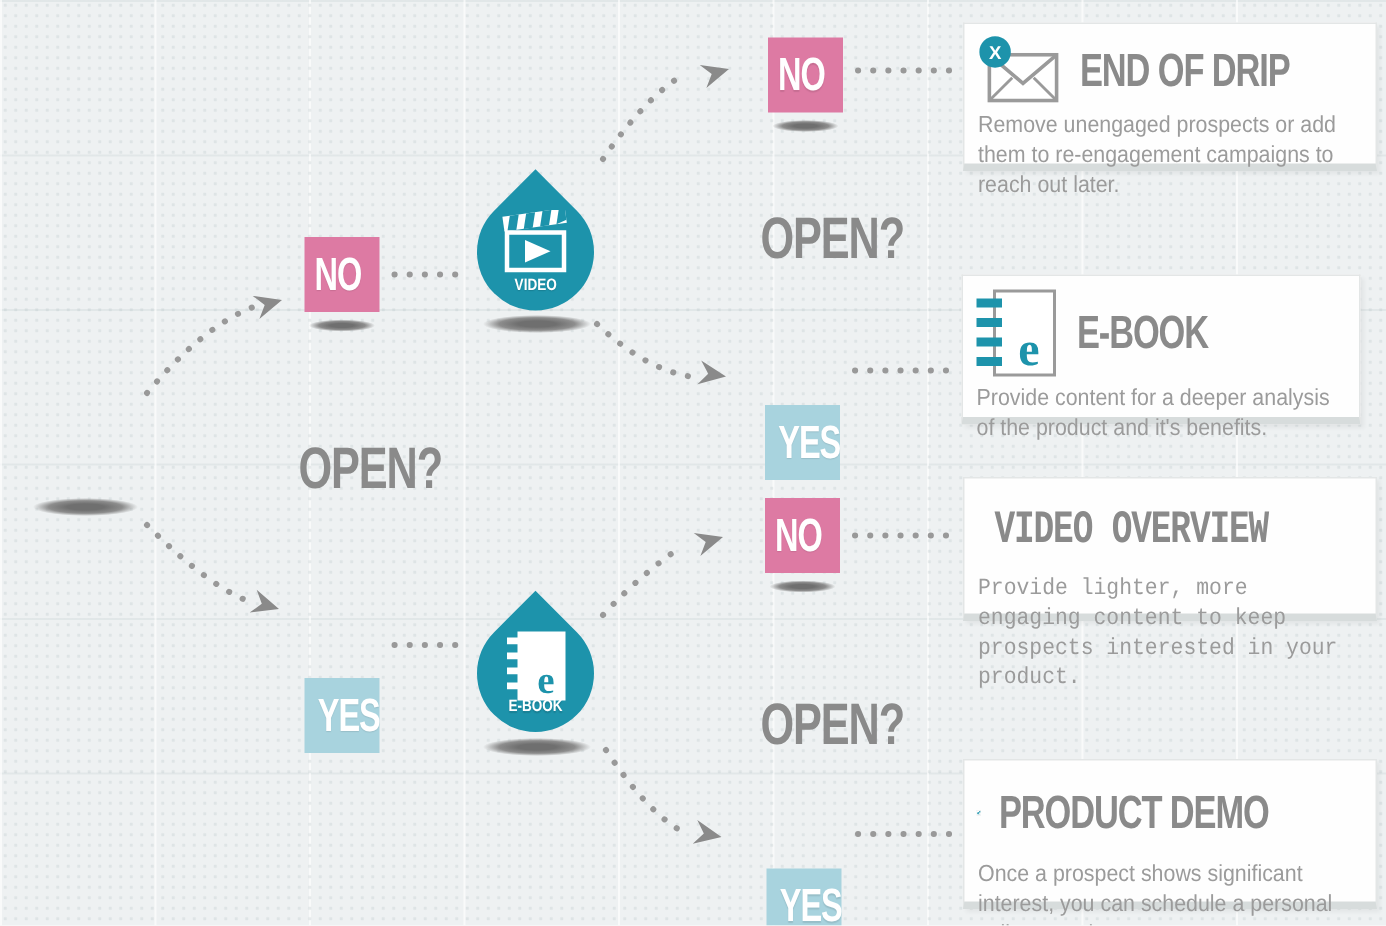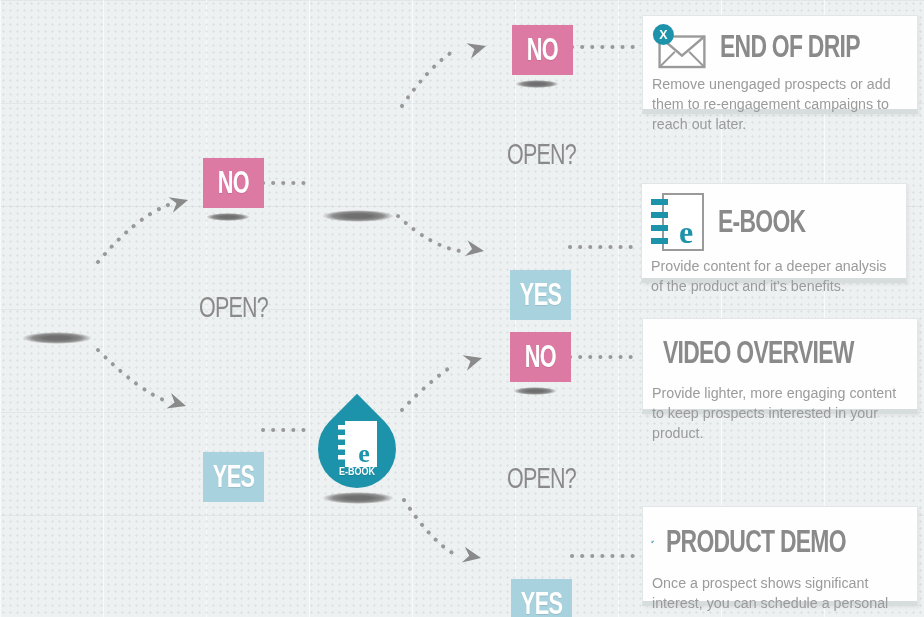--- a/index.html
+++ b/index.html
@@ -30,33 +30,33 @@
     color:#fff;font-weight:bold;font-size:11px;white-space:nowrap;
     text-shadow:0 1px 1px rgba(0,0,0,0.15);
   }
   .oval{
     position:absolute;border-radius:50%;z-index:0;
     background:radial-gradient(closest-side,#6f6f6f 35%,#8d8d8d 70%,rgba(141,141,141,0) 100%);
   }
 
   
   .decision{
-    position:absolute;width:61px;height:50px;z-index:3;
-    display:flex;align-items:center;justify-content:center;
+    position:absolute;width:50px;height:50px;z-index:3;
+    display:flex;align-items:center;justify-content:flex-start;
   }
   .decision.pink{background:#dd7aa3;}
   .decision.blue{background:#a8d3de;margin-top:48px;}
   .decision span{
     display:inline-block;transform:scaleX(.70);
     color:#fff;font-weight:bold;font-size:31px;letter-spacing:-1px;
     text-shadow:0 1px 1px rgba(0,0,0,0.1);
   }
 
   
-  .open-label{position:absolute;z-index:3;color:#8a8a8a;font-weight:normal;font-size:29px;}
+  .open-label{position:absolute;z-index:3;color:#8a8a8a;font-weight:bold;font-size:39px;}
   .open-label span{display:inline-block;transform:scaleX(.74);transform-origin:0 50%;white-space:nowrap;letter-spacing:-1px;}
 
   
   .card{
     position:absolute;z-index:3;background:#fefefe;
     border:1px solid #e3e6e6;border-bottom:5px solid #d7dcdc;
     box-shadow:2px 2px 3px rgba(0,0,0,0.05);
     padding:7px 8px 6px 8px;box-sizing:border-box;
   }
   .card-head{display:flex;align-items:center;gap:12px;}
@@ -94,20 +94,37 @@
       <path d="M0,0 L-18,-8 L-12,0 L-18,8 Z" transform="translate(186,406) rotate(17)"></path>
       <path d="M0,0 L-18,-8 L-12,0 L-18,8 Z" transform="translate(486,46) rotate(-16)"></path>
       <path d="M0,0 L-18,-8 L-12,0 L-18,8 Z" transform="translate(484,251) rotate(9)"></path>
       <path d="M0,0 L-18,-8 L-12,0 L-18,8 Z" transform="translate(482,358) rotate(-16)"></path>
       <path d="M0,0 L-18,-8 L-12,0 L-18,8 Z" transform="translate(481,558) rotate(11)"></path>
     </g>
   </svg>
 
   <div class="oval" style="left:22px;top:332px;width:70px;height:12px;"></div>
 
+  <div class="drop" style="left:318px;top:113px;width:78px;height:94px;">
+    <div class="drop-body" style="width:78px;height:78px;"></div>
+    <svg class="drop-icon" style="left:15px;top:27px;" width="48" height="42" viewBox="0 0 48 42">
+      <g transform="rotate(-8 6 12)">
+        <rect x="3" y="4" width="42" height="10" fill="#ffffff"></rect>
+        <g fill="#1d93ab">
+          <polygon points="8,4 14,4 11,14 5,14"></polygon>
+          <polygon points="19,4 25,4 22,14 16,14"></polygon>
+          <polygon points="30,4 36,4 33,14 27,14"></polygon>
+          <polygon points="41,4 45,4 45,12 38,14"></polygon>
+        </g>
+      </g>
+      <rect x="5" y="15" width="38" height="25" fill="none" stroke="#ffffff" stroke-width="3"></rect>
+      <polygon points="17,20 34,27.5 17,35" fill="#ffffff"></polygon>
+    </svg>
+    <div class="drop-label" style="top:67px;"><span>VIDEO</span></div>
+  </div>
   <div class="oval" style="left:322px;top:210px;width:72px;height:12px;"></div>
 
   <div class="drop" style="left:318px;top:394px;width:78px;height:94px;">
     <div class="drop-body" style="width:78px;height:78px;"></div>
     <svg class="drop-icon" style="left:20px;top:26px;" width="40" height="48" viewBox="0 0 40 48">
       <rect x="7" y="1" width="32" height="46" fill="#ffffff"></rect>
       <g fill="#ffffff">
         <rect x="0" y="5" width="12" height="4.5"></rect>
         <rect x="0" y="15" width="12" height="4.5"></rect>
         <rect x="0" y="25" width="12" height="4.5"></rect>
@@ -184,21 +201,21 @@
           <rect x="1" y="34" width="17" height="6"></rect>
           <rect x="1" y="47" width="17" height="6"></rect>
         </g>
         <text x="36" y="52" text-anchor="middle" font-family="Liberation Serif, DejaVu Serif, serif" font-size="32" font-weight="bold" fill="#1d93ab">e</text>
       </svg>
       <span class="card-title">E-BOOK</span>
     </div>
     <p class="card-desc">Provide content for a deeper analysis of the product and it's benefits.</p>
   </div>
 
-  <div class="card" style="left:642px;top:318px;width:276px;height:96px;">
+  <div class="card" style="left:642px;top:318px;width:276px;height:96px;font-family:Liberation Mono, monospace;">
     <div class="card-head">
       <svg width="56" height="54" viewBox="0 0 56 54">
         <g transform="rotate(-9 6 16)">
           <rect x="4" y="7" width="50" height="12" fill="#ffffff" stroke="#9a9a9a" stroke-width="1.5"></rect>
           <g fill="#1d93ab">
             <polygon points="10,7 17,7 13,19 6,19"></polygon>
             <polygon points="23,7 30,7 26,19 19,19"></polygon>
             <polygon points="36,7 43,7 39,19 32,19"></polygon>
             <polygon points="49,7 54,7 54,16 45,19"></polygon>
           </g>

